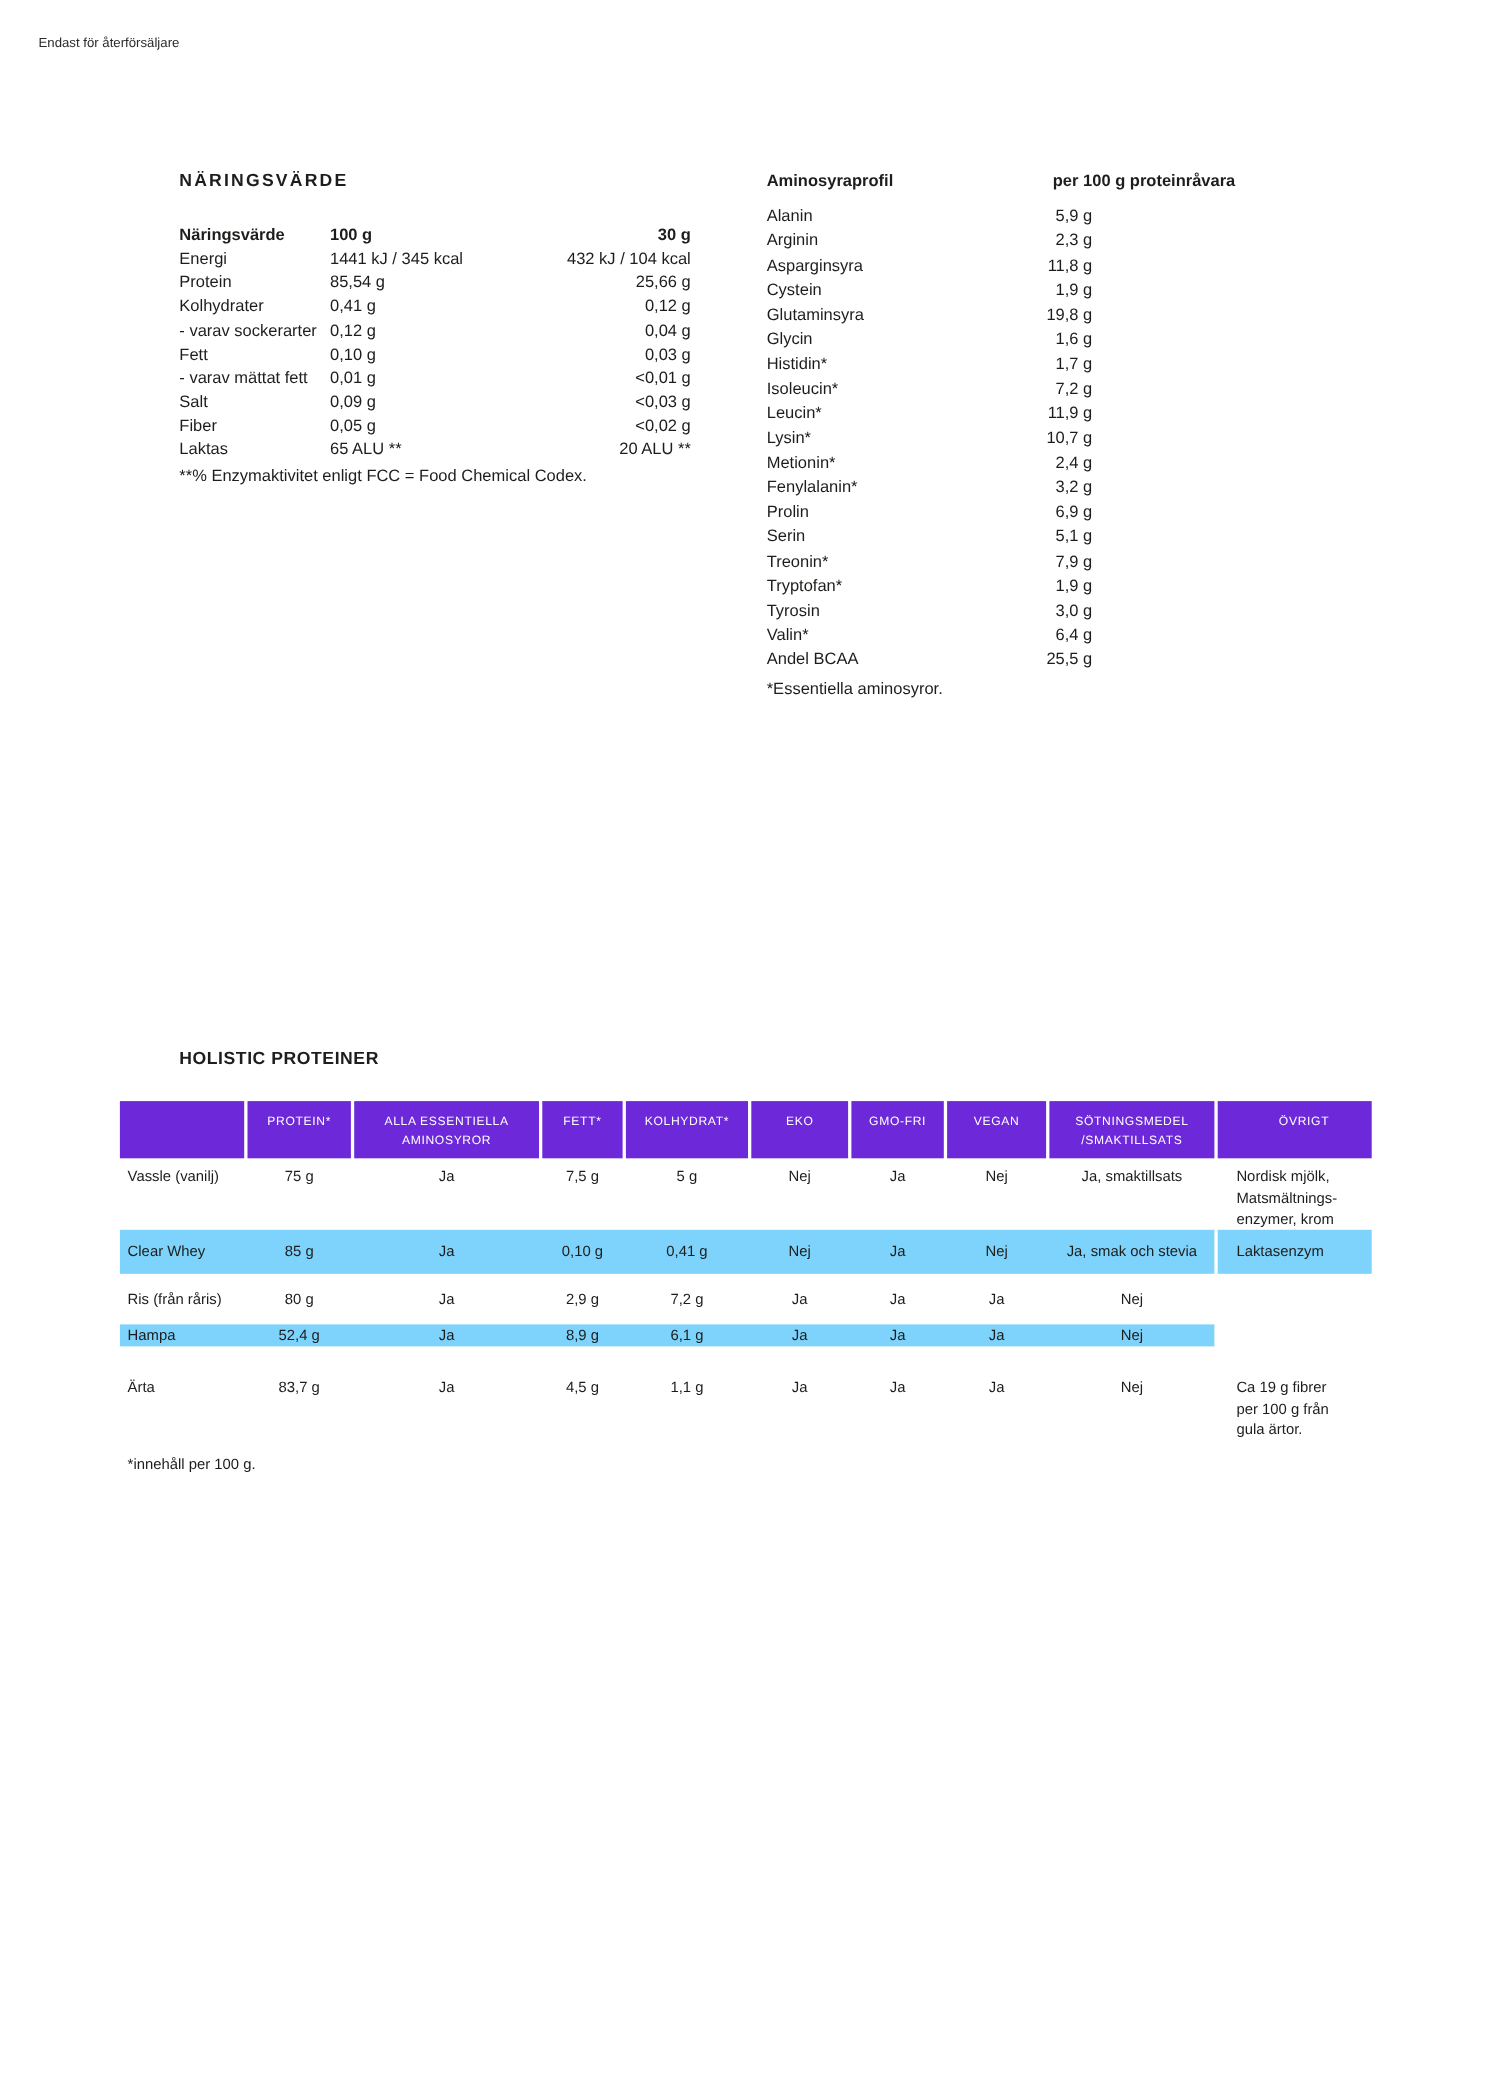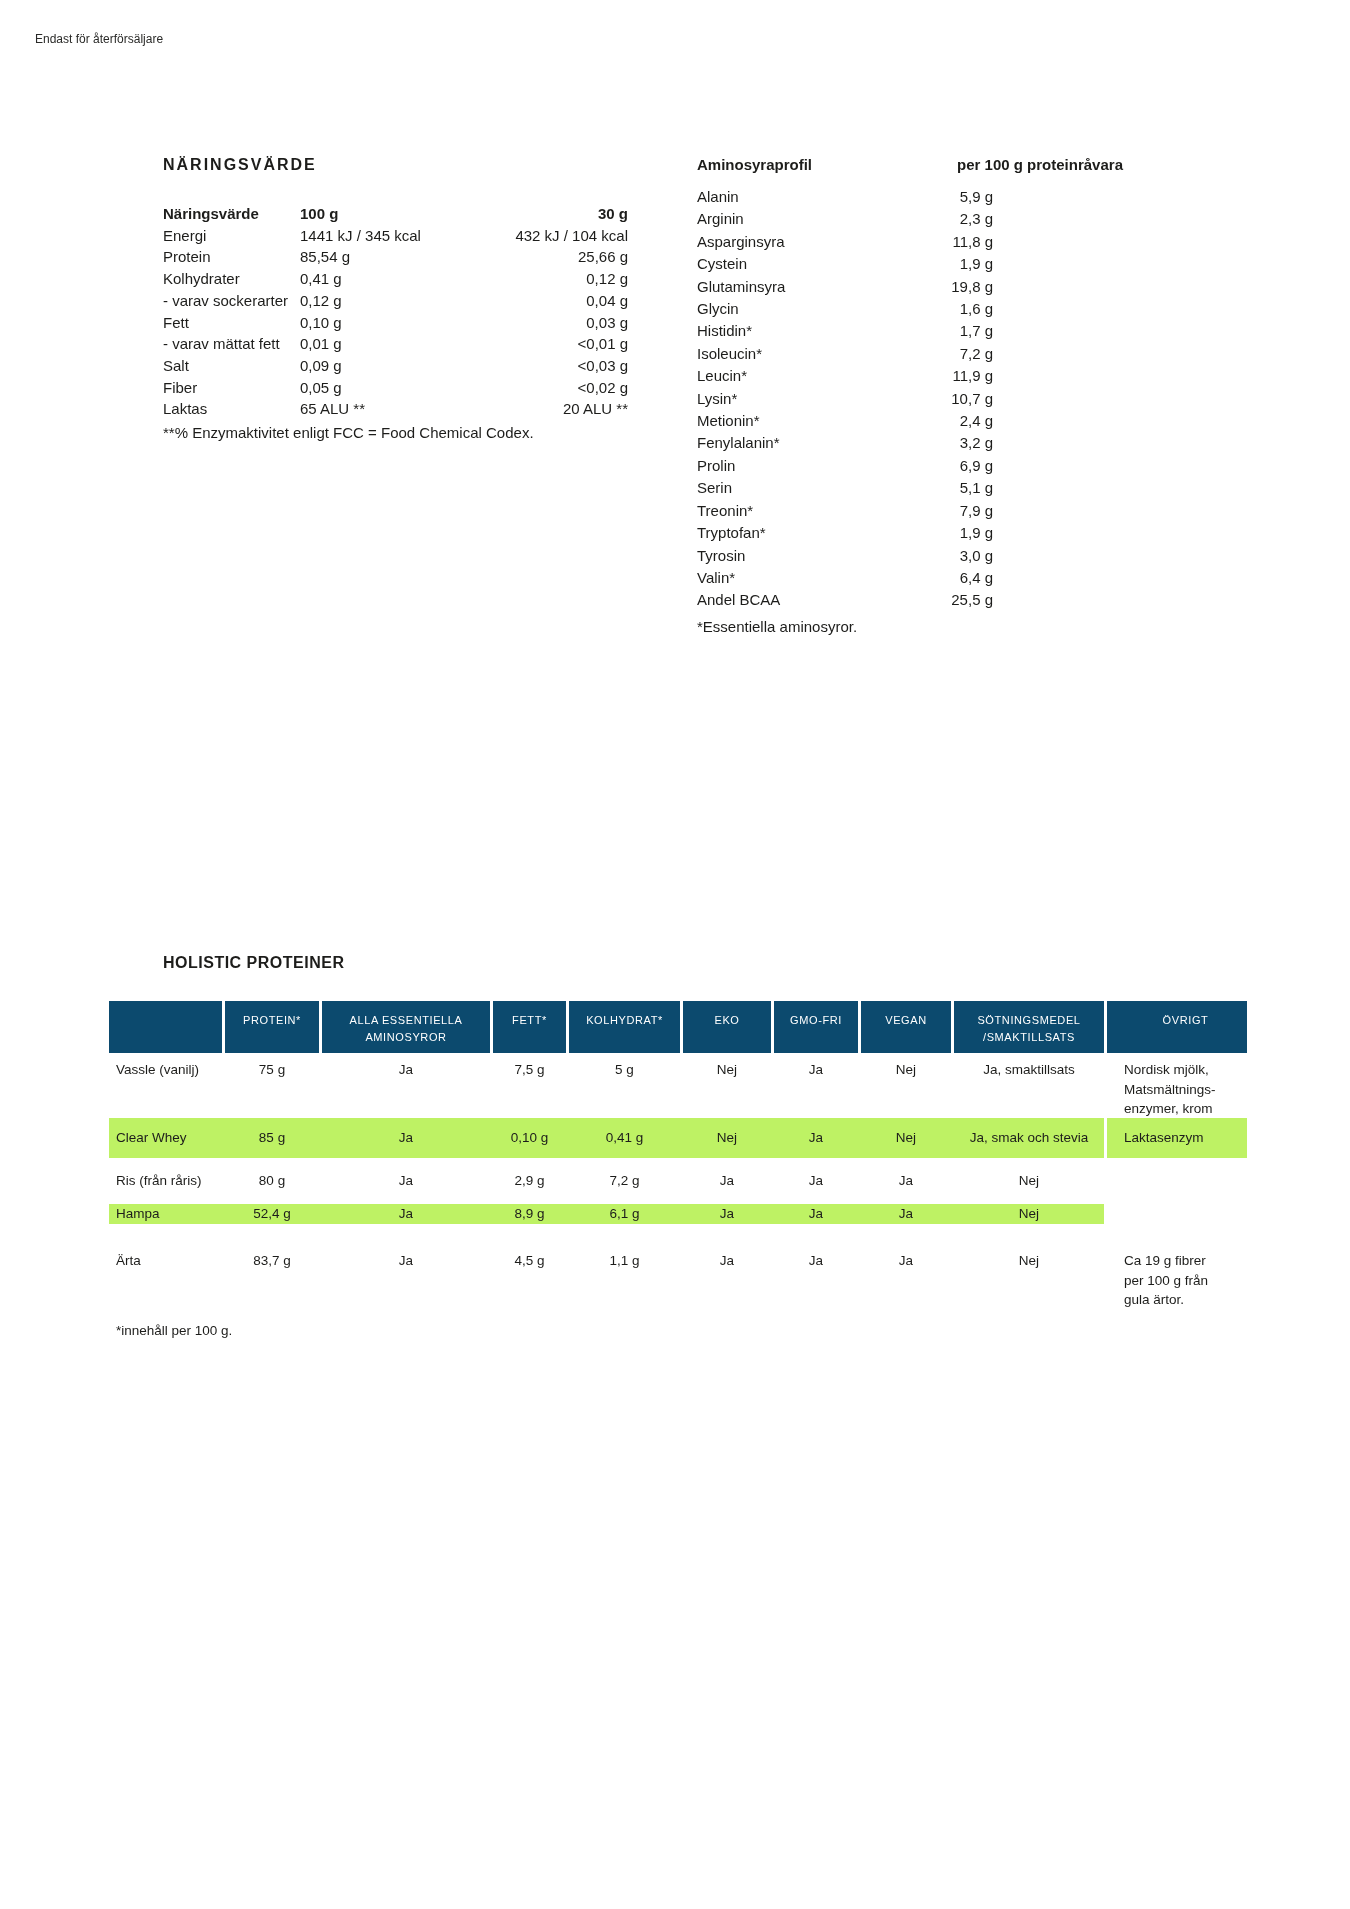--- a/index.html
+++ b/index.html
@@ -37,30 +37,30 @@
   .hrow { display:flex; gap:3px; align-items:stretch; }
   .hmain { display:grid; grid-template-columns:113px 94px 168px 73px 111px 88px 84px 90px 150px; gap:3px; width:995px; }
   .hcell { display:flex; align-items:center; justify-content:center; text-align:center;
            font-size:13.5px; line-height:19.5px; white-space:pre-line; }
   .hovrigt { width:140px; display:flex; align-items:center; justify-content:flex-start;
              text-align:left; font-size:13.5px; line-height:19.5px; white-space:pre-line; padding-left:17px; box-sizing:border-box; }
   .hlabel { justify-content:flex-start; text-align:left; padding-left:7px; box-sizing:border-box; }
 
   .hhead { height:52px; }
   .hhead .hcell, .hhead .hovrigt {
-    background:#0c4a6e; color:#ffffff; font-size:11px; letter-spacing:0.6px;
+    background:#6d28d9; color:#ffffff; font-size:11px; letter-spacing:0.6px;
     align-items:flex-start; padding-top:11px; line-height:17px; box-sizing:border-box;
     justify-content:center; text-align:center;
   }
   .hr-vassle { height:65px; }
   .hr-clear  { height:40px; }
   .hr-ris    { height:46px; }
   .hr-hampa  { height:40px;flex-direction:column; }
   .hr-arta   { height:66px; }
-  .striped .hmain, .striped .hovrigt { background:#bef264; }
+  .striped .hmain, .striped .hovrigt { background:#7dd3fc; }
   .toprow .hcell, .toprow .hovrigt { align-items:flex-start; padding-top:7px; box-sizing:border-box; }
 
   .hfoot { margin:13px 0 0 7px; font-size:13.5px; }
 </style>
 </head>
 <body>
 
 <div class="page">
 
   <div class="top-note">Endast för återförsäljare</div>

